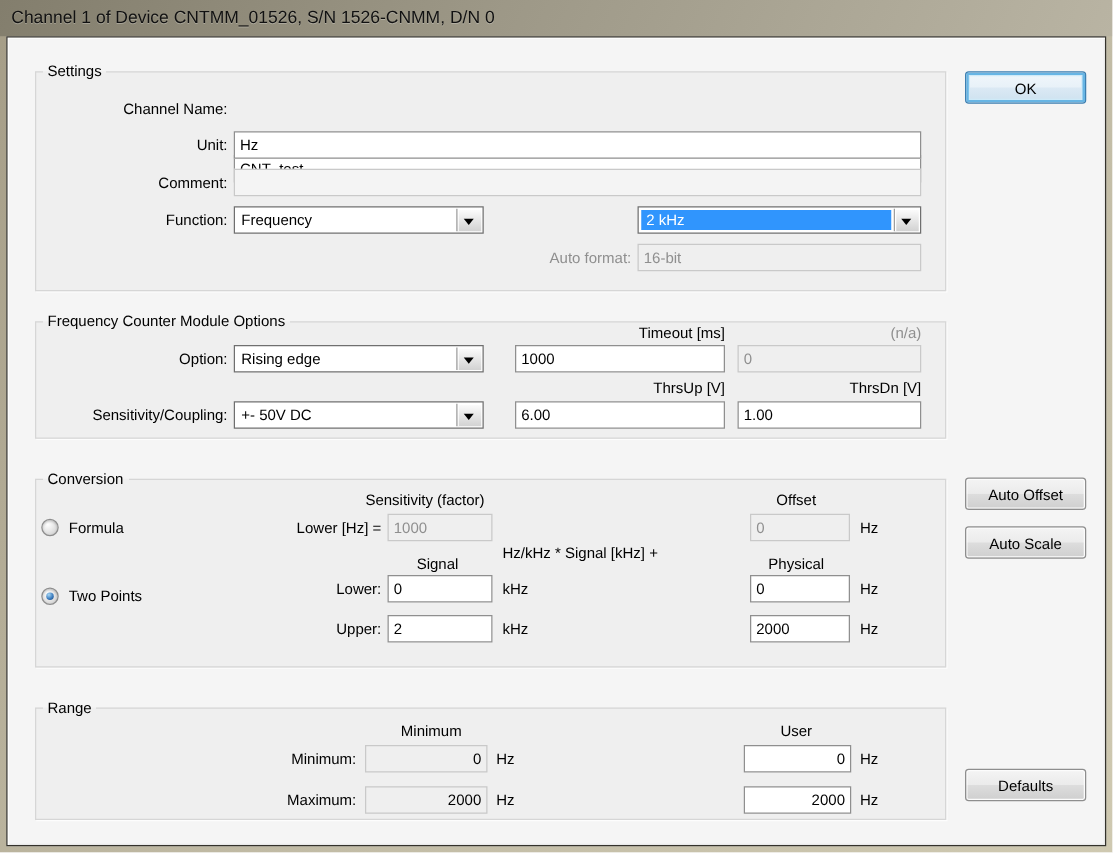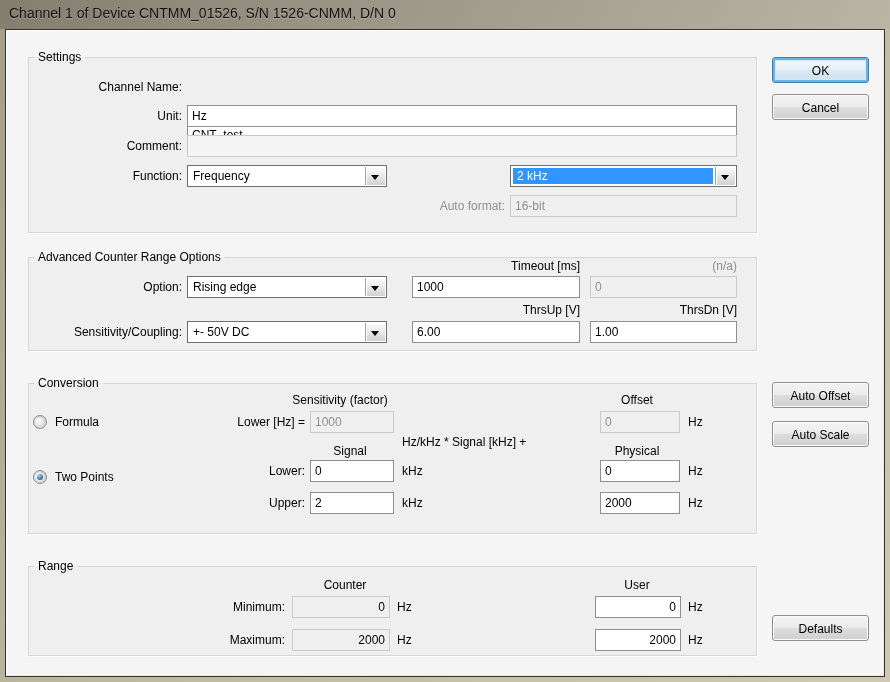--- a/index.html
+++ b/index.html
@@ -119,21 +119,21 @@
       <span class="btn-arrow">
           <span class="tri"></span>
         </span>
     </div>
 
 
     <div class="lbl r gray" style="left:380px; top:165px; width:119px;">Auto format:</div>
     <input class="tb dis" style="left: 504px; top: 165px; width: 227px;" value="16-bit">
 
     <fieldset style="left:22px; top:220px; width:729px; height:101px;">
-      <legend>Advanced Counter Range Options</legend>
+      <legend>Frequency Counter Module Options</legend>
     </fieldset>
 
     <div class="lbl r" style="left:406px; top:228px; width:168px; height:16px; line-height:16px;">Timeout [ms]</div>
     <div class="lbl r gray" style="left:584px; top:228px; width:147px; height:16px; line-height:16px;">(n/a)</div>
 
     <div class="lbl r" style="left:22px; top:246px; width:154px;">Option:</div>
     <div class="combo" style="left:181px; top:246px; width:200px;">
       <span class="txt">Rising edge</span>
       <span class="btn-arrow">
           <span class="tri"></span>
@@ -186,35 +186,34 @@
     <div class="lbl r" style="left:219px; top:462px; width:80px;">Upper:</div>
     <input class="tb" style="left: 304px; top: 462px; width: 84px;" value="2">
     <div class="lbl" style="left:396px; top:462px;">kHz</div>
     <input class="tb" style="left: 594px; top: 462px; width: 80px;" value="2000">
     <div class="lbl" style="left:682px; top:462px;">Hz</div>
 
     <fieldset style="left:22px; top:529px; width:729px; height:97px;">
       <legend>Range</legend>
     </fieldset>
 
-    <div class="lbl c" style="left:279px; top:547px; width:120px; height:16px; line-height:16px;">Counter</div>
+    <div class="lbl c" style="left:279px; top:547px; width:120px; height:16px; line-height:16px;">Minimum</div>
     <div class="lbl c" style="left:571px; top:547px; width:120px; height:16px; line-height:16px;">User</div>
 
     <div class="lbl r" style="left:179px; top:566px; width:100px;">Minimum:</div>
     <input class="tb dis ra" style="left: 286px; top: 566px; width: 98px; color: rgb(0, 0, 0);" value="0">
     <div class="lbl" style="left:391px; top:566px;">Hz</div>
     <input class="tb ra" style="left: 589px; top: 566px; width: 86px;" value="0">
     <div class="lbl" style="left:682px; top:566px;">Hz</div>
 
     <div class="lbl r" style="left:179px; top:599px; width:100px;">Maximum:</div>
     <input class="tb dis ra" style="left: 286px; top: 599px; width: 98px; color: rgb(0, 0, 0);" value="2000">
     <div class="lbl" style="left:391px; top:599px;">Hz</div>
     <input class="tb ra" style="left: 589px; top: 599px; width: 86px;" value="2000">
     <div class="lbl" style="left:682px; top:599px;">Hz</div>
 
     <button class="btn primary" style="left:766px; top:27px;">OK</button>
-    <button class="btn" style="left:766px; top:64px;">Cancel</button>
     <button class="btn" style="left:766px; top:352px;">Auto Offset</button>
     <button class="btn" style="left:766px; top:391px;">Auto Scale</button>
     <button class="btn" style="left:766px; top:585px;">Defaults</button>
 
   </div>
 </div>
 
 </body></html>

